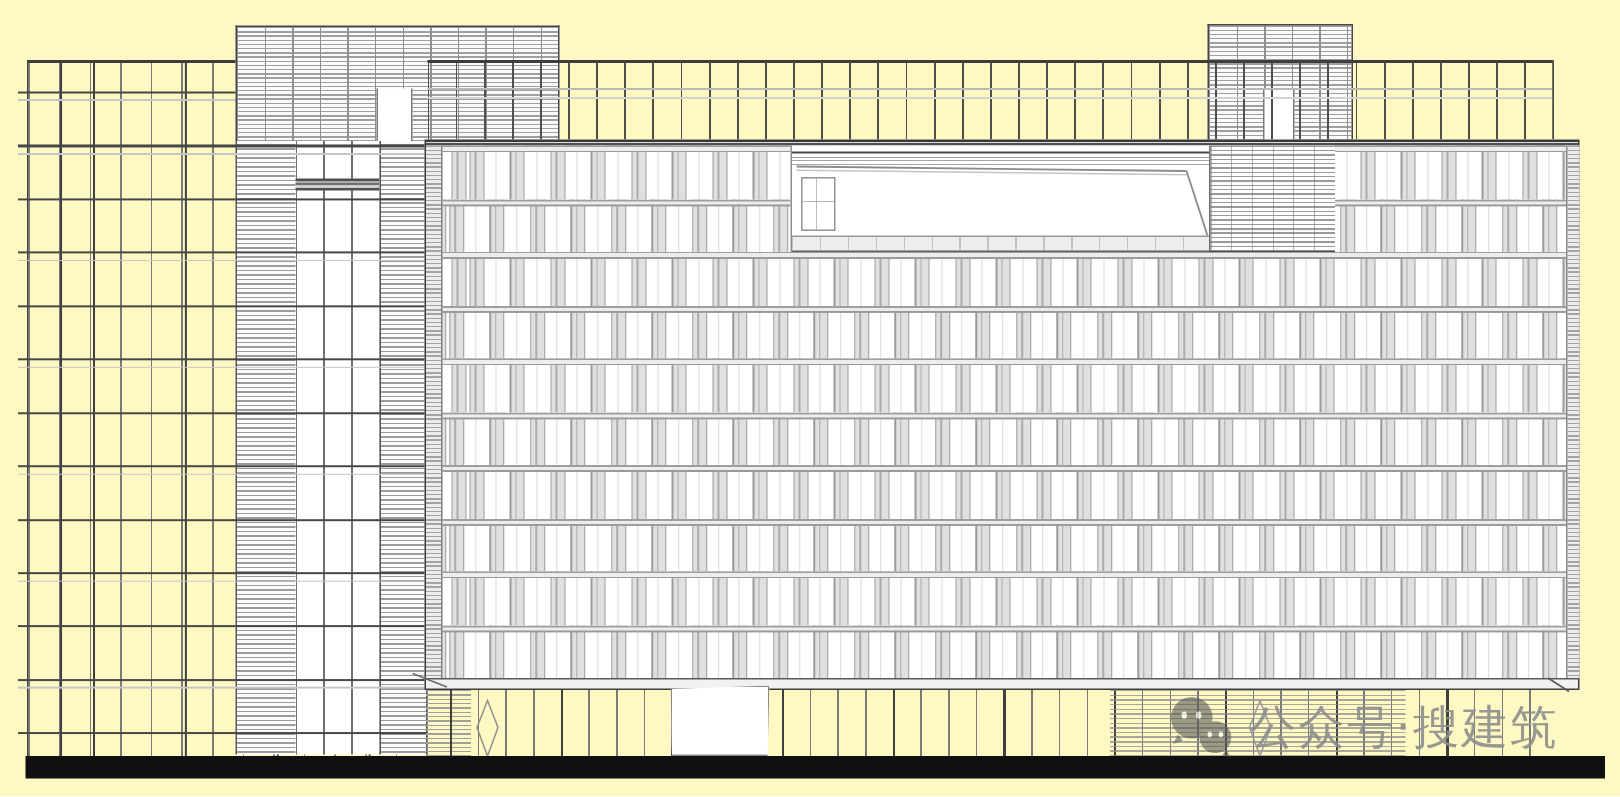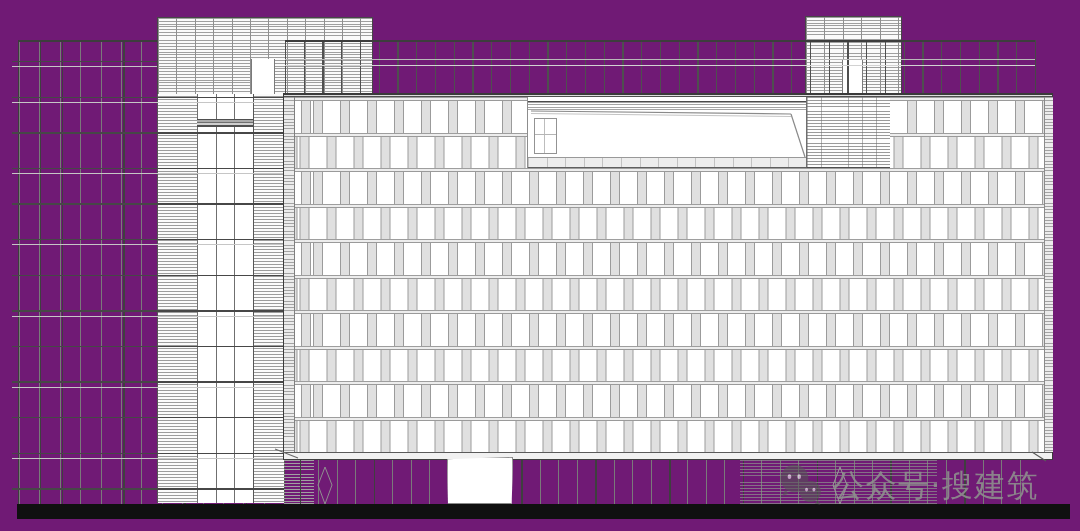--- a/index.html
+++ b/index.html
@@ -1,17 +1,17 @@
 <!DOCTYPE html>
 <html><head>
 <meta charset="utf-8">
 <style>
   html,body{margin:0;padding:0;background:#fff;}
   .canvas{
-    position:relative;width:1080px;height:531px;background:#701a75;overflow:hidden;
+    position:relative;width:1080px;height:531px;background:#fef9c3;overflow:hidden;
     font-family:"DejaVu Sans","Liberation Sans",sans-serif;
   }
   .abs{position:absolute;}
 
   
   .left-block{
     left:18px;top:40px;width:267px;height:463px;
     border-top:2px solid #3d3d3d;border-left:1.4px solid #3d3d3d;border-bottom:1.4px solid #3d3d3d;
     background-image:
       repeating-linear-gradient(90deg,#3f3f3f 0 1.3px,rgba(0,0,0,0) 1.3px 61.2px),

